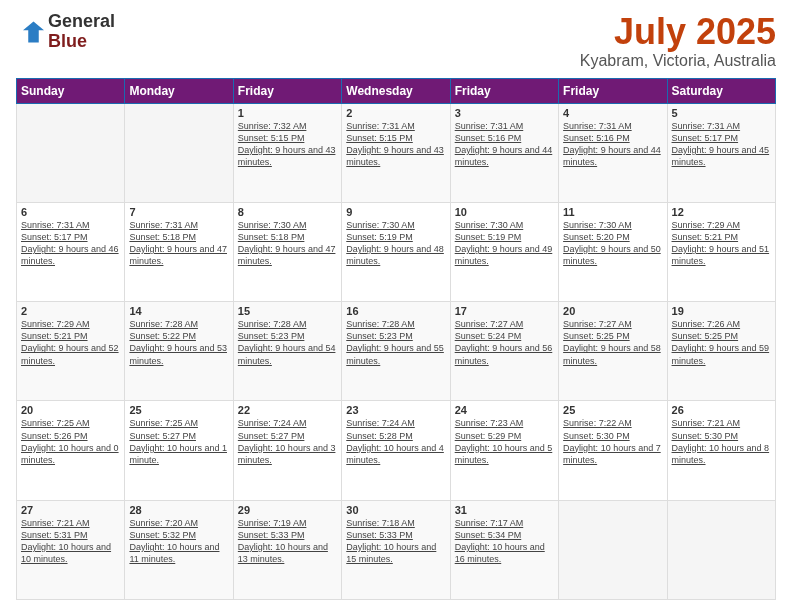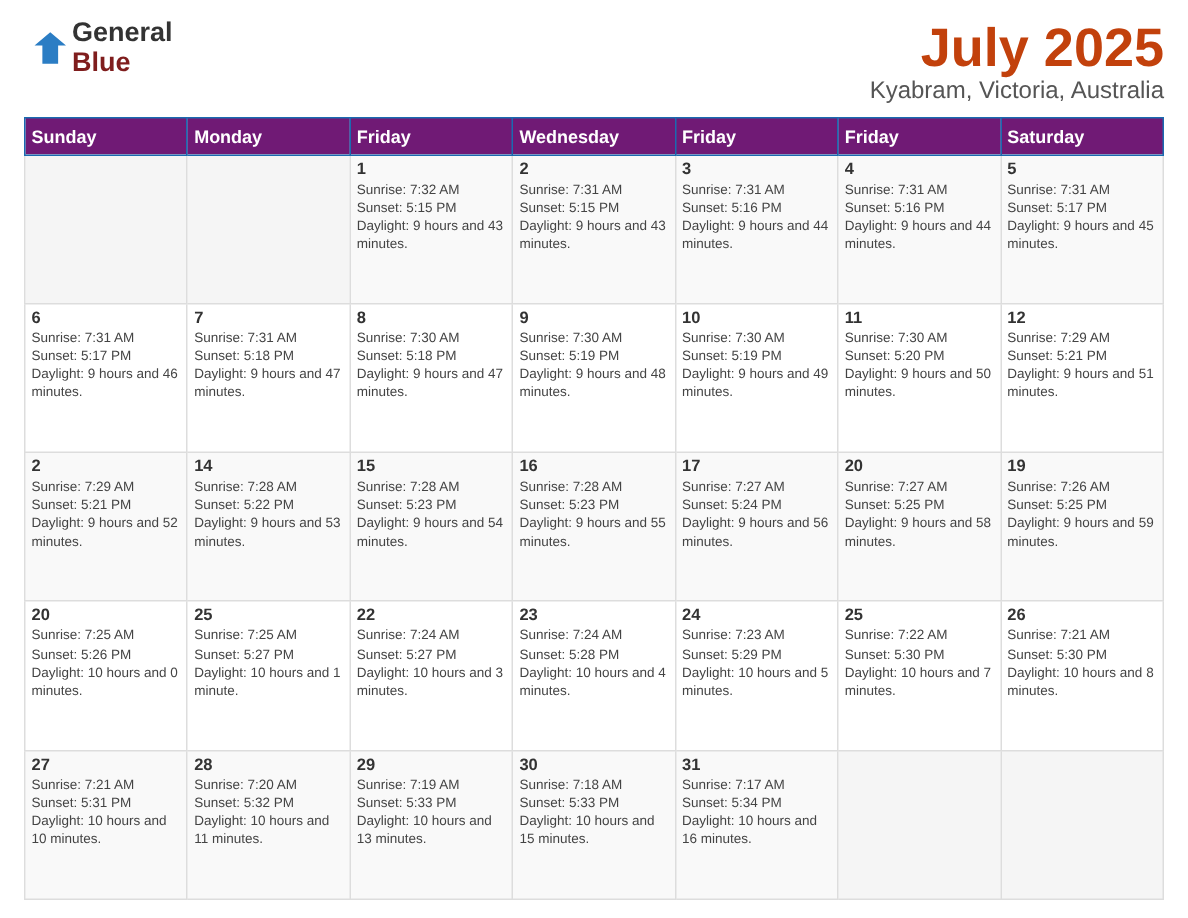--- a/index.html
+++ b/index.html
@@ -87,20 +87,21 @@
       font-size: 11px;
       font-weight: bold;
       color: #333;
       display: block;
       margin-bottom: 1px;
     }
     .day-info {
       font-size: 9px;
       color: #444;
       line-height: 1.35;
+      text-decoration: underline;
     }
     .empty-cell {
       background: #f5f5f5 !important;
     }
   </style>
 </head>
 <body>
 
 <div class="page">
   <div class="header">

